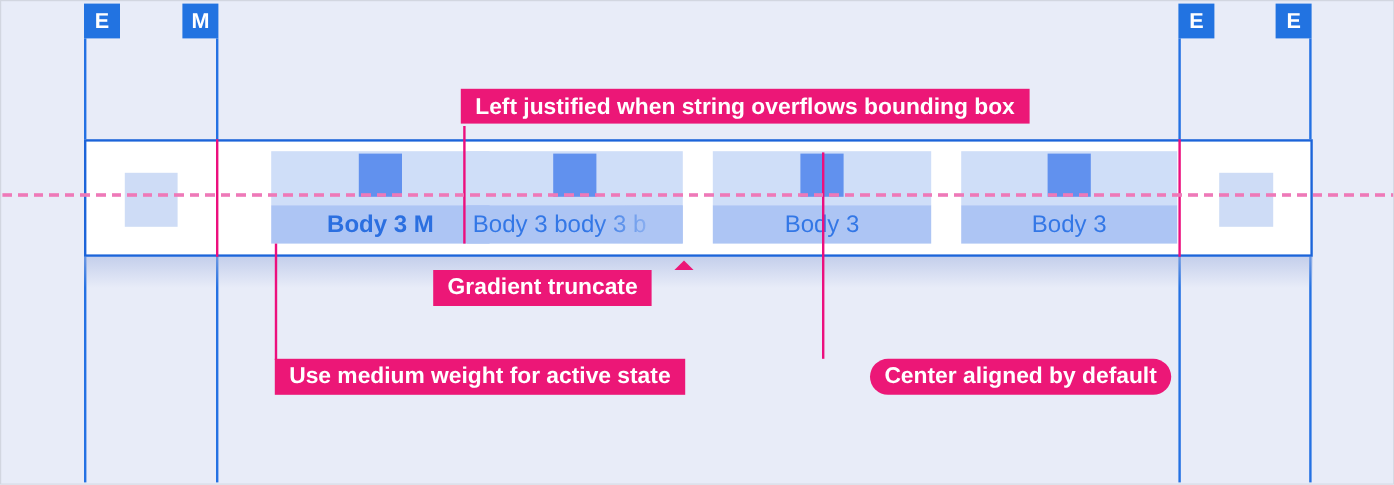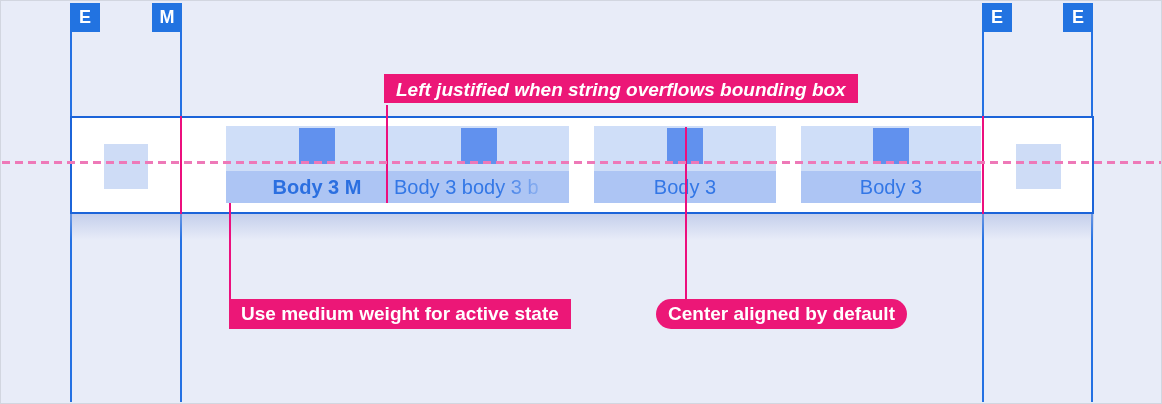--- a/index.html
+++ b/index.html
@@ -85,24 +85,24 @@
   .pl-medium{left:228px;top:202px;height:97px;}
   .pl-center{left:684px;top:126px;height:172px;}
   .pl-margin-left{left:179px;top:115px;height:98px;}
   .pl-margin-right{left:981px;top:115px;height:98px;}
   
   .note{
     position:absolute;height:30px;background:#ec1777;color:#ffffff;
     font-size:19px;font-weight:bold;line-height:30px;
     padding:0 12px;white-space:nowrap;z-index:7;
   }
-  .note.n-leftjust{left:383px;top:73px;height:29px;line-height:31px;font-style:italic;}
+  .note.n-leftjust{left:383px;top:73px;height:29px;line-height:31px;}
   .note.n-gradient{left:360px;top:224px;}
   .note.n-medium{left:228px;top:298px;text-align:center;}
-  .note.n-center{left:655px;top:298px;border-radius:15px;}
+  .note.n-center{left:724px;top:298px;border-radius:15px;}
   .arrow-up{
     position:absolute;left:201px;top:-8px;width:0;height:0;
     border-left:8px solid rgba(0,0,0,0);
     border-right:8px solid rgba(0,0,0,0);
     border-bottom:8px solid #ec1777;
   }
 </style>
 </head>
 <body>
 
@@ -157,16 +157,20 @@
 
   <div class="dashline"></div>
 
   <div class="pline pl-margin-left"></div>
   <div class="pline pl-margin-right"></div>
   <div class="pline pl-leftjust"></div>
   <div class="pline pl-medium"></div>
   <div class="pline pl-center"></div>
 
   <div class="note n-leftjust">Left justified when string overflows bounding box</div>
+  <div class="note n-gradient">
+    <span class="arrow-up"></span>
+    <span>Gradient truncate</span>
+  </div>
   <div class="note n-medium">Use medium weight for active state</div>
   <div class="note n-center">Center aligned by default</div>
 
 </div>
 
 </body></html>

